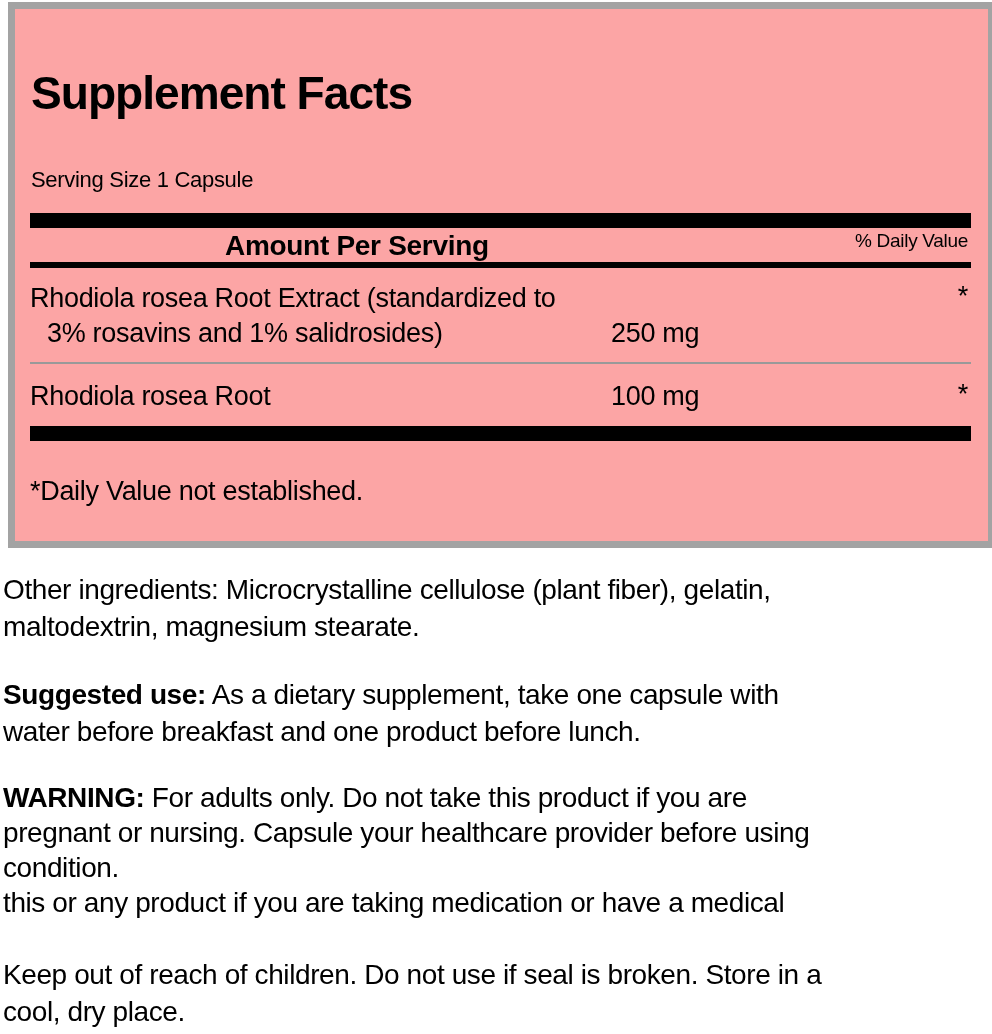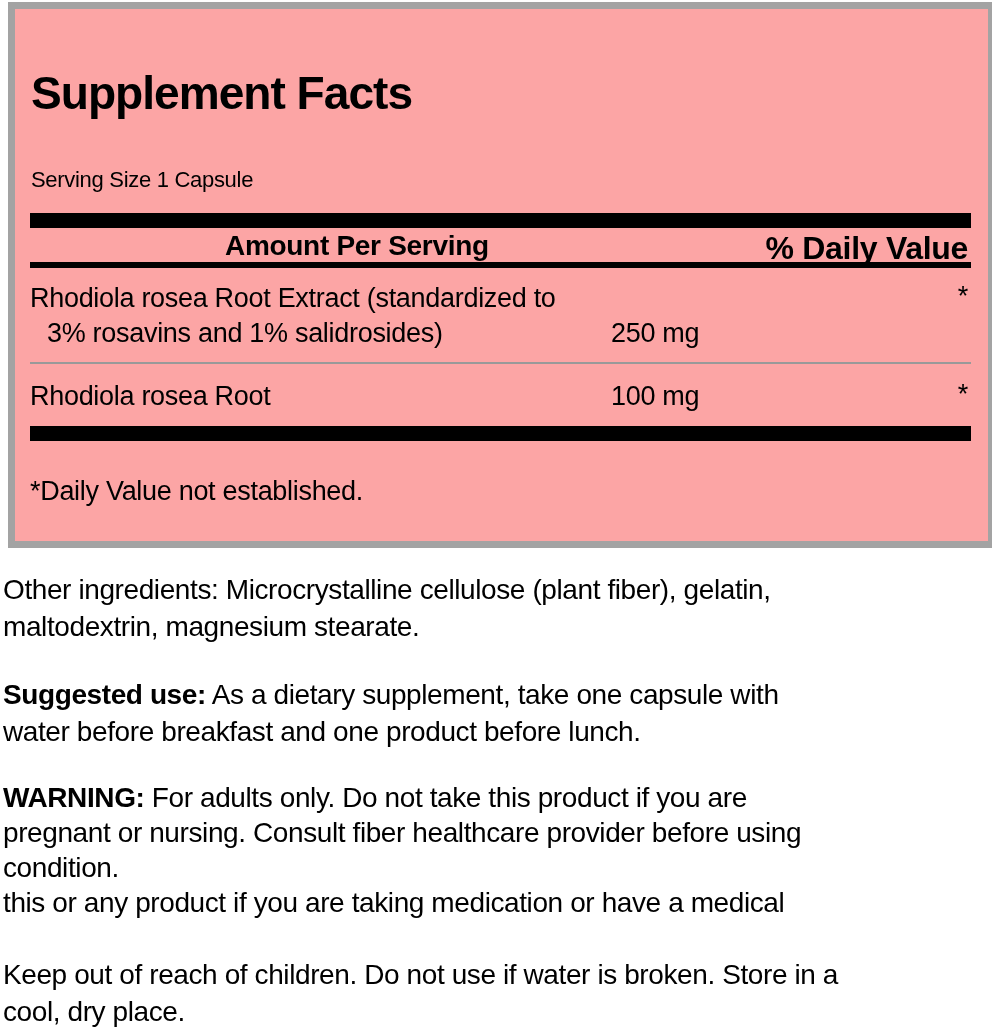--- a/index.html
+++ b/index.html
@@ -40,21 +40,21 @@
   .bar-thin {
     position: absolute; left: 15px; top: 253px; width: 941px; height: 6px;
     background: #000000;
   }
   .col-amount-header {
     position: absolute; left: 210px; top: 221px;
     font-size: 28px; font-weight: bold; letter-spacing: -0.3px;
   }
   .col-dv-header {
     position: absolute; right: 20px; top: 221px;
-    font-size: 32px; font-weight: bold; letter-spacing: -0.3px;
+    font-size: 19px; font-weight: normal; letter-spacing: -0.3px;
   }
   .row-text { font-size: 27px; letter-spacing: -0.3px; position: absolute; text-align: right; }
   .r1-l1 { left: 15px; top: 274px; }
   .r1-l2 { left: 32px; top: 309px; }
   .r1-amt { left: 596px; top: 309px; }
   .r1-dv { right: 20px; top: 272px; }
   .divider {
     position: absolute; left: 15px; top: 353px; width: 941px; height: 2px;
     background: #999999;
   }
@@ -121,23 +121,23 @@
     <span class="line">maltodextrin, magnesium stearate.</span>
   </div>
 
   <div class="text-section sec-suggest">
     <span class="line"><b class="sec-label">Suggested use:</b> <span>As a dietary supplement, take one capsule with</span></span>
     <span class="line">water before breakfast and one product before lunch.</span>
   </div>
 
   <div class="text-section sec-warning">
     <span class="line"><b class="sec-label">WARNING:</b> <span>For adults only. Do not take this product if you are</span></span>
-    <span class="line">pregnant or nursing. Consult fiber healthcare provider before using</span>
+    <span class="line">pregnant or nursing. Capsule your healthcare provider before using</span>
     <span class="line">condition.</span>
     <span class="line">this or any product if you are taking medication or have a medical</span>
   </div>
 
   <div class="text-section sec-storage">
-    <span class="line">Keep out of reach of children. Do not use if water is broken. Store in a</span>
+    <span class="line">Keep out of reach of children. Do not use if seal is broken. Store in a</span>
     <span class="line">cool, dry place.</span>
   </div>
 
 </div>
 
 </body></html>

